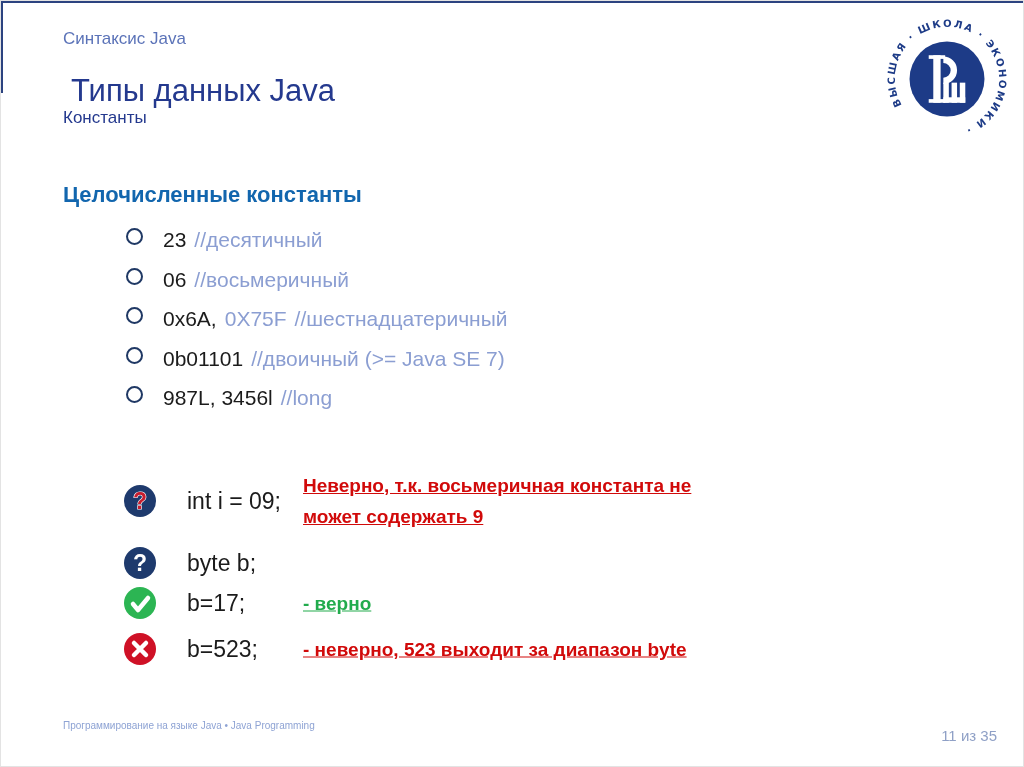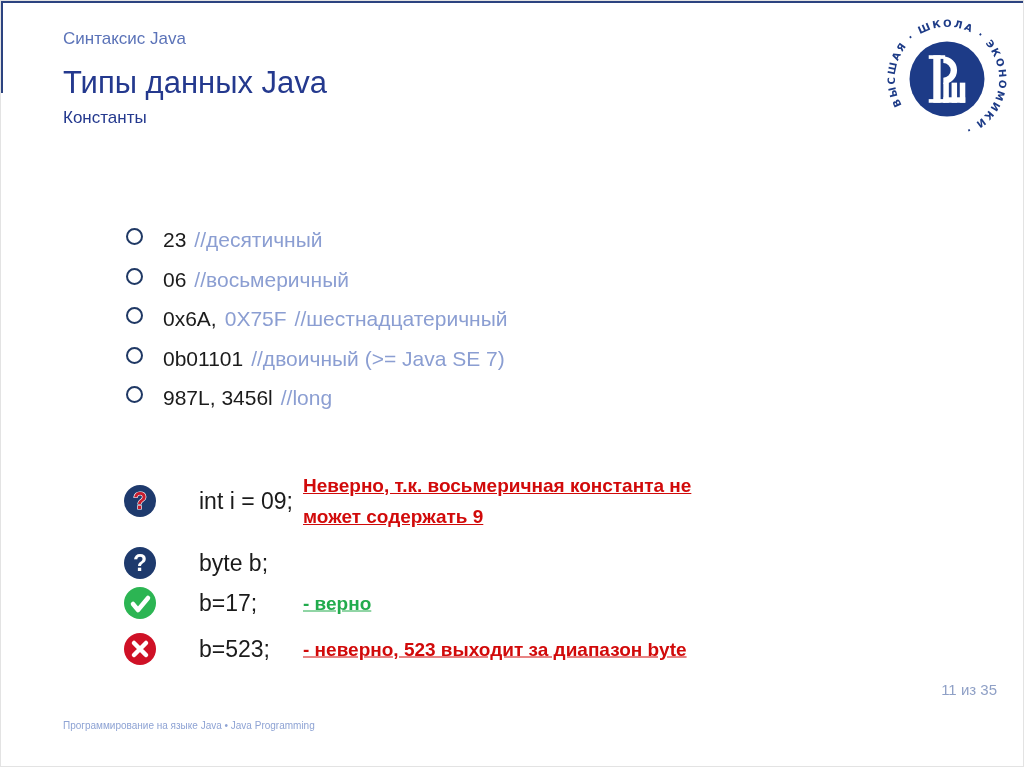--- a/index.html
+++ b/index.html
@@ -9,49 +9,49 @@
     --c-footer:#8ea3d4; --c-page:#8fa0c6; --c-logo:#1d3b87; --c-edge:#2c4380;
   }
   html,body{margin:0;padding:0;}
   body{font-family:"Liberation Sans", sans-serif; background:#fff;}
   .slide{position:relative;width:1024px;height:767px;background:#ffffff;
          overflow:hidden;box-sizing:border-box;border:1px solid #e3e3e3;padding-left:35px;}
   .edge-top{position:absolute;left:0;top:0;width:100%;height:2px;background:var(--c-edge);}
   .edge-left{position:absolute;left:0;top:0;width:2px;height:92px;background:var(--c-edge);}
 
   .eyebrow{position:absolute;left:62px;top:28px;font-size:17px;color:var(--c-eyebrow);}
-  .title{position:absolute;left:62px;top:64px;font-size:31px;color:var(--c-title);font-weight:normal;margin:0;}
+  .title{position:absolute;left:62px;top:64px;font-size:31px;color:var(--c-title);font-weight:normal;margin:8px;}
   .subtitle{position:absolute;left:62px;top:107px;font-size:17px;color:var(--c-title);font-weight:normal;margin:0;}
 
   .logo{position:absolute;left:882px;top:14px;width:128px;height:128px;}
   .logo svg{display:block;width:128px;height:128px;}
 
   .section-heading{position:absolute;left:62px;top:181px;font-size:22px;font-weight:bold;color:var(--c-section);}
 
   .bullets{position:absolute;left:125px;top:227px;margin:0;padding:0;list-style:none;}
   .bullets li{display:flex;align-items:flex-start;height:39.5px;font-size:21px;}
   .bullet-circle{width:13px;height:13px;border:2px solid #1f3864;border-radius:50%;
                  margin-right:20px;flex:0 0 auto;background:transparent;}
   .b-code{color:var(--c-code);}
   .b-code2{color:var(--c-comment);margin-left:8px;}
   .b-code2:empty{margin-left:0;}
   .b-comment{color:var(--c-comment);margin-left:8px;}
 
   .examples{position:absolute;left:122px;top:0;width:880px;}
   .ex-row{position:absolute;left:0;height:34px;width:880px;}
   .ex-icon{position:absolute;left:0;top:0;width:34px;height:34px;}
-  .ex-code{position:absolute;left:76px;top:50%;transform:translateY(-50%);
+  .ex-code{position:absolute;left:64px;top:50%;transform:translateY(-50%);
            font-size:23px;color:var(--c-code);white-space:nowrap;}
   .ex-note{position:absolute;left:180px;top:50%;transform:translateY(-50%);
            width:545px;font-size:19px;font-weight:bold;line-height:31px;white-space:pre-line;text-decoration:underline;}
   .note-red{color:var(--c-red);}
   .note-green{color:var(--c-green);}
 
   .footer-course{position:absolute;left:62px;top:719px;font-size:10px;color:var(--c-footer);}
-  .page-number{position:absolute;right:26px;top:680px;font-size:15px;color:var(--c-page);}
+  .page-number{position:absolute;right:26px;top:726px;font-size:15px;color:var(--c-page);}
 </style>
 </head>
 <body>
 
 <div class="slide">
   <div class="edge-top"></div>
   <div class="edge-left"></div>
 
   <div class="eyebrow">Синтаксис Java</div>
   <h1 class="title">Типы данных Java</h1>
@@ -72,20 +72,21 @@
         <rect x="55" y="44" width="8" height="52"></rect>
         <path d="M66,49 a11.5,11.5 0 1 1 0,23" fill="none" stroke="#ffffff" stroke-width="7"></path>
         <rect x="66" y="74" width="6" height="22"></rect>
         <rect x="75" y="74" width="6" height="22"></rect>
         <rect x="84" y="74" width="6" height="22"></rect>
         <rect x="66" y="90" width="24" height="6"></rect>
       </g>
     </svg>
   </div>
 
+  <div class="section-heading">Целочисленные константы</div>
 
   <ul class="bullets">
     <li>
       <span class="bullet-circle"></span>
       <span class="b-code">23</span>
       <span class="b-code2"></span>
       <span class="b-comment">//десятичный</span>
     </li>
     <li>
       <span class="bullet-circle"></span>

